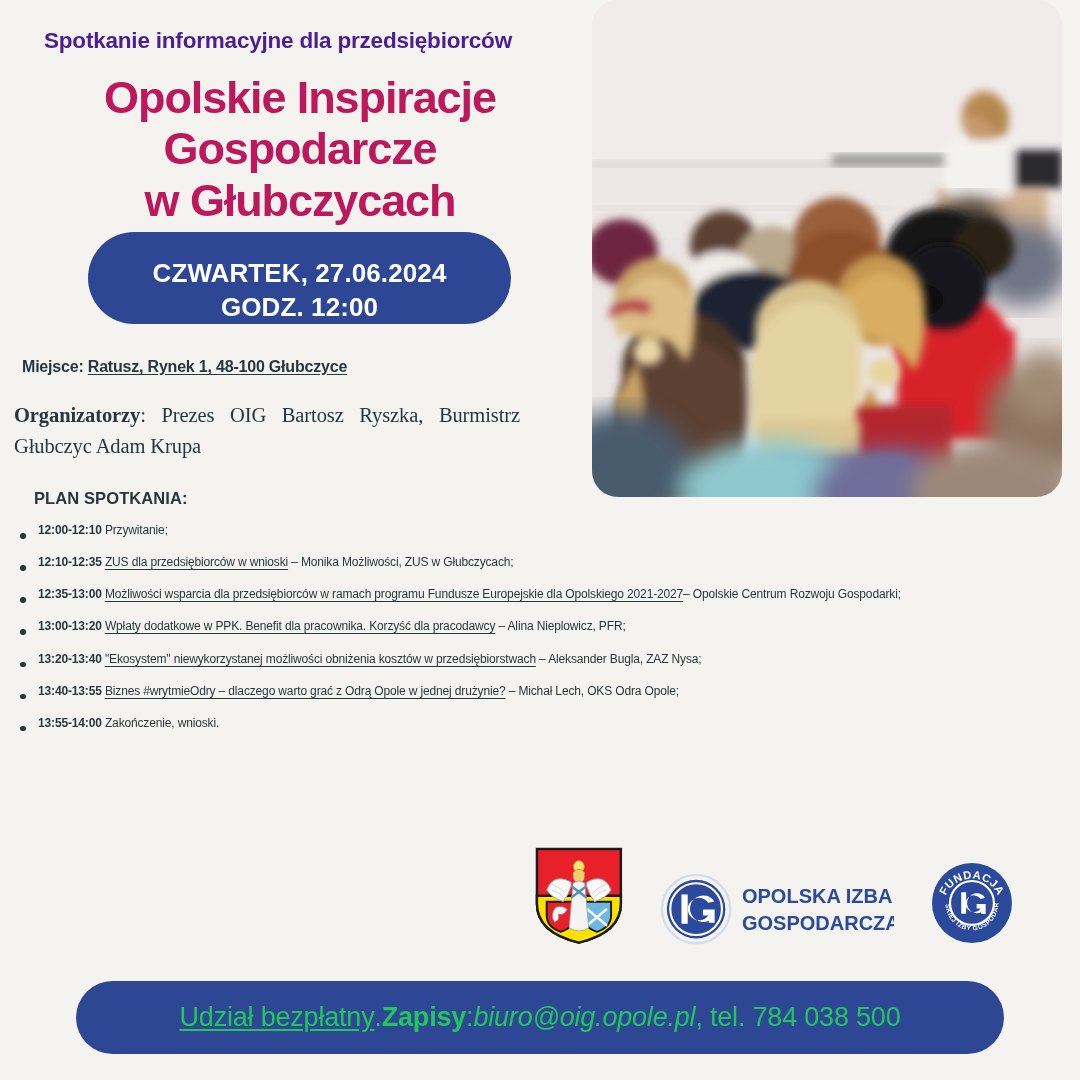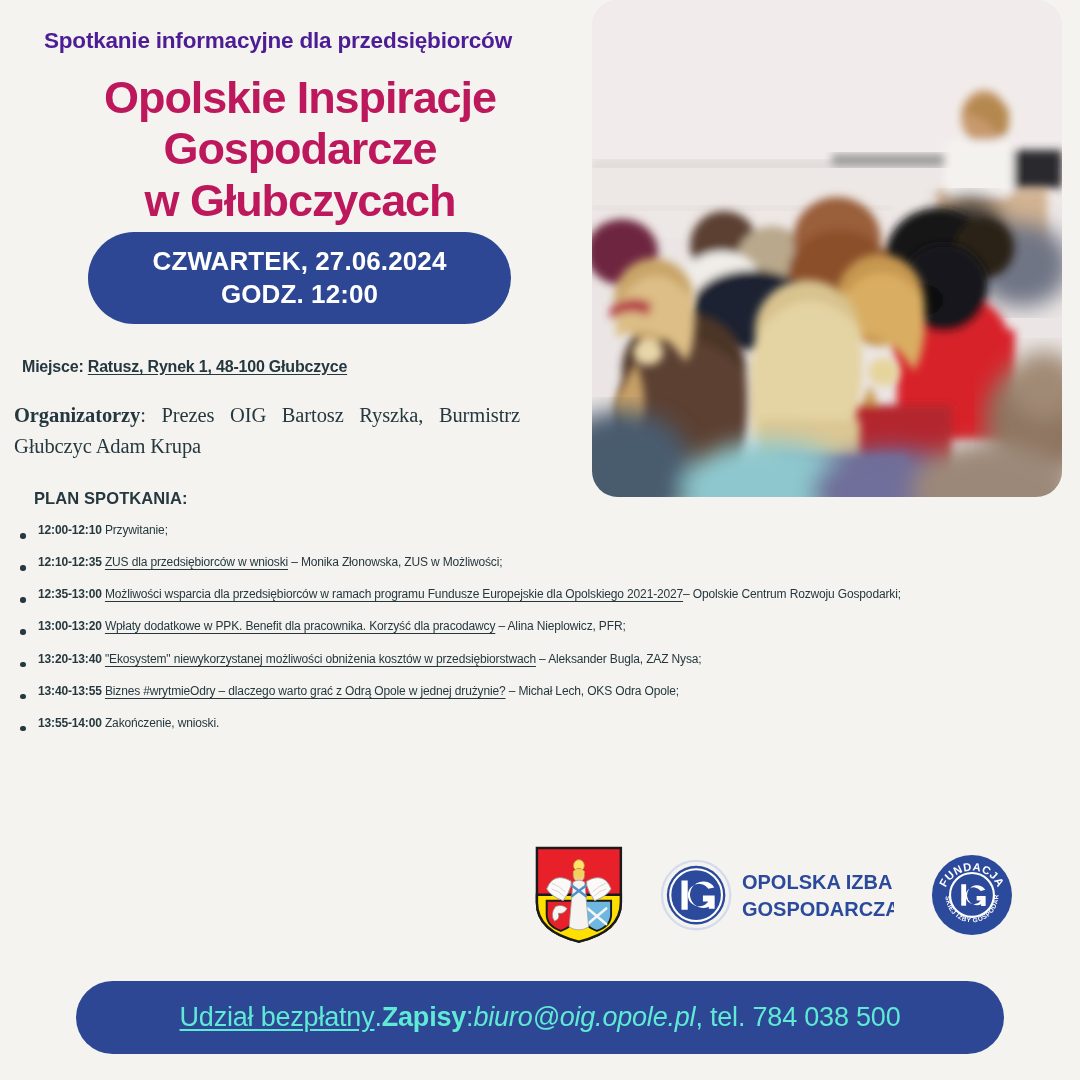--- a/index.html
+++ b/index.html
@@ -61,21 +61,21 @@
     left: 88px;
     top: 232px;
     width: 423px;
     height: 92px;
     border-radius: 46px;
     background: #2D4795;
     color: #FFFFFF;
     display: flex;
     flex-direction: column;
     align-items: center;
-    justify-content: center;
+    justify-content: flex-end;
     font-weight: bold;
     font-size: 26px;
     line-height: 1.28;
     letter-spacing: 0.1px;
   }
 
   
   #place-line {
     position: absolute;
     left: 22px;
@@ -141,38 +141,38 @@
   #agenda .u { text-decoration: underline; text-underline-offset: 2.5px; }
 
   
   #logo-row {
     position: absolute;
     left: 534px;
     top: 845px;
     width: 480px;
     height: 102px;
     display: flex;
-    align-items: center;
+    align-items: flex-end;
     gap: 36px;
   }
   #crest-logo { width: 92px; height: 100px; }
   #oig-logo   { width: 240px; height: 74px; }
   #fundacja-logo { width: 86px; height: 86px; }
   #logo-row svg { display: block; }
 
   
   #footer-bar {
     position: absolute;
     left: 76px;
     top: 981px;
     width: 928px;
     height: 73px;
     border-radius: 37px;
     background: #2D4795;
-    color: #5eead4;
+    color: #22c55e;
     display: flex;
     align-items: center;
     justify-content: center;
     font-size: 27px;
     letter-spacing: -0.2px;
     white-space: nowrap;
   }
   #footer-bar .u { text-decoration: underline; text-underline-offset: 3px; }
   #footer-bar .b { font-weight: bold; }
   #footer-bar .i { font-style: italic; }
@@ -308,21 +308,21 @@
 <div id="plan-label">PLAN SPOTKANIA:</div>
 
 <ul id="agenda">
   <li>
     <span class="t">12:00-12:10</span>
     <span class="u"></span>
     <span>Przywitanie;</span>
   </li>
   <li>
     <span class="t">12:10-12:35</span>
-    <span class="u">ZUS dla przedsiębiorców w wnioski</span><span> – Monika Złonowska, ZUS w Możliwości;</span>
+    <span class="u">ZUS dla przedsiębiorców w wnioski</span><span> – Monika Możliwości, ZUS w Głubczycach;</span>
   </li>
   <li>
     <span class="t">12:35-13:00</span>
     <span class="u">Możliwości wsparcia dla przedsiębiorców w ramach programu Fundusze Europejskie dla Opolskiego 2021-2027</span><span>– Opolskie Centrum Rozwoju Gospodarki;</span>
   </li>
   <li>
     <span class="t">13:00-13:20</span>
     <span class="u">Wpłaty dodatkowe w PPK. Benefit dla pracownika. Korzyść dla pracodawcy</span><span> – Alina Nieplowicz, PFR;</span>
   </li>
   <li>

